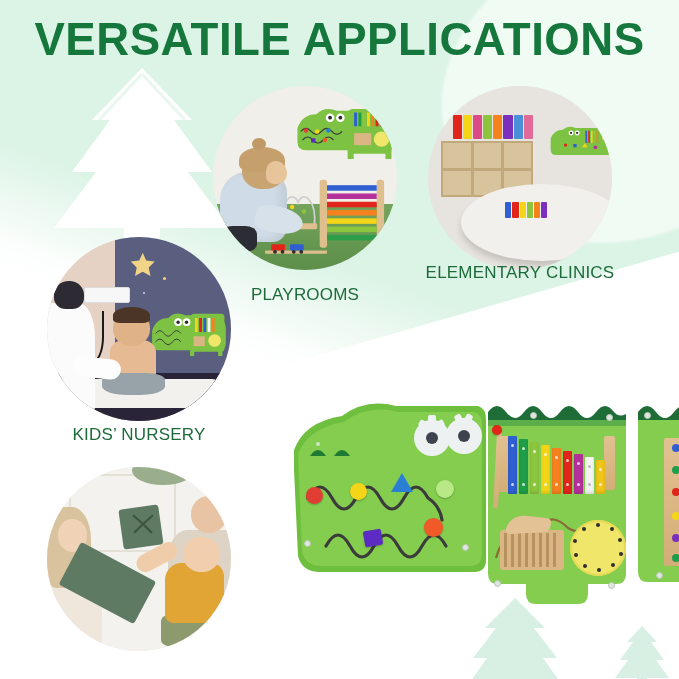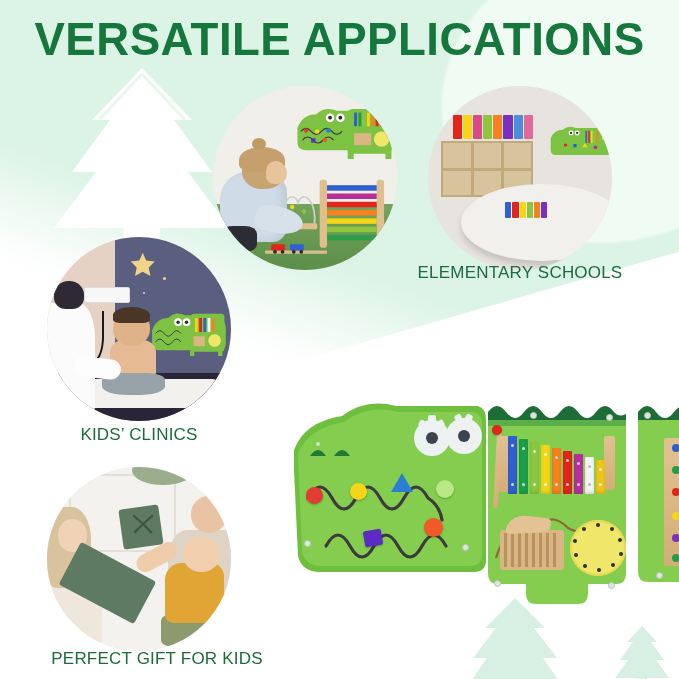--- a/index.html
+++ b/index.html
@@ -275,20 +275,21 @@
 
       <div class="pr-boy-body"></div>
       <div class="pr-boy-arm"></div>
       <div class="pr-boy-leg"></div>
       <div class="pr-boy-head"></div>
       <div class="pr-boy-hair"></div>
       <div class="pr-boy-bun"></div>
       <div class="pr-boy-face"></div>
     </div>
   </div>
+  <div class="caption" style="left:213px;top:284px;width:184px;">PLAYROOMS</div>
 
   <div class="photo" id="photo-school">
     <div class="inner">
       <div class="cl-wall"></div>
 
       <div class="cl-books">
         <span style="left:0%;background:#4a90d9;"></span>
         <span style="left:10%;background:#e2251b;width:9%;"></span>
         <span style="left:20%;background:#f4d518;width:9%;"></span>
         <span style="left:30%;background:#d94a86;width:9%;"></span>
@@ -359,21 +360,21 @@
       <div class="person">
         <div class="p-head" style="left:66%;top:62%;width:17%;height:17%;background:#efcfae;"></div>
         <div class="p-head" style="left:70%;top:58%;width:24%;height:30%;background:#a9743f;border-radius:46% 46% 36% 36%;"></div>
         <div class="p-head" style="left:68%;top:63%;width:14%;height:15%;background:#efcfae;"></div>
         <div class="p-body" style="left:60%;top:80%;width:34%;height:22%;background:#f2cfd6;"></div>
         <div class="p-body" style="left:58%;top:72%;width:16%;height:9%;background:#efcfae;border-radius:20px;"></div>
       </div>
     </div>
   </div>
   <div class="caption two-line" style="left:408px;top:262px;width:224px;">
-    <div>ELEMENTARY SCHOOLS</div>
+    <div>ELEMENTARY CLINICS</div>
   </div>
 
   <div class="photo" id="photo-clinic">
     <div class="inner">
       <div class="cn-wall-l"></div>
       <div class="cn-wall-r"></div>
 
       <svg style="position:absolute;left:44%;top:8%;width:16%;height:14%;" viewBox="0 0 30 30">
         <path fill="#f0d488" d="M15 1 l4 9 l10 1 l-7 7 l2 10 l-9 -5 l-9 5 l2 -10 l-7 -7 l10 -1 z"></path>
       </svg>
@@ -408,21 +409,21 @@
       <div class="cn-baby-body"></div>
       <div class="cn-baby-pants"></div>
       <div class="cn-baby-head"></div>
       <div class="cn-baby-hair"></div>
 
       <div class="cn-doc-coat"></div>
       <div class="cn-doc-head"></div>
       <div class="cn-doc-arm"></div>
     </div>
   </div>
-  <div class="caption" style="left:47px;top:424px;width:184px;">KIDS’ CLINICS</div>
+  <div class="caption" style="left:47px;top:424px;width:184px;">KIDS’ NURSERY</div>
 
   <div class="photo" id="photo-gift">
     <div class="inner">
       <div class="gf-wall"></div>
       <div class="gf-panel"></div>
       <div class="gf-wreath"></div>
 
       <div class="gf-dad-body"></div>
       <div class="gf-dad-head"></div>
 
@@ -435,21 +436,20 @@
       <div class="gf-baby-head"></div>
       <div class="gf-arm"></div>
 
       <div class="gf-gift-b"></div>
       <div class="gf-gift-a"></div>
       <svg style="position:absolute;left:46%;top:25%;width:12%;height:12%;" viewBox="0 0 20 20">
         <path d="M10 10 L1 2 M10 10 L19 2 M10 10 L2 18 M10 10 L18 18" stroke="#3f553f" stroke-width="2"></path>
       </svg>
     </div>
   </div>
-  <div class="caption" style="left:27px;top:648px;width:260px;">PERFECT GIFT FOR KIDS</div>
 
   <div id="product">
 
     <svg style="position:absolute;left:0;top:0;width:200px;height:185px;" viewBox="0 0 200 185">
       <path fill="#6fbf3f" d="M6 50 Q16 22 54 16 Q78 -2 108 6 L190 6 Q198 8 198 20 L198 160 Q198 172 186 172 L32 172 Q14 172 10 156 L6 70 Z"></path>
       <path fill="#84cd4f" d="M10 54 Q20 28 56 22 Q80 4 110 12 L186 12 Q194 14 194 24 L194 154 Q194 166 182 166 L34 166 Q18 166 14 152 Z"></path>
       <path fill="#1f7a33" d="M22 56 q8 -12 16 0 z"></path>
       <path fill="#1f7a33" d="M46 56 q8 -12 16 0 z"></path>
       <circle cx="30" cy="44" r="2" fill="#cfe3c6"></circle>
     </svg>

